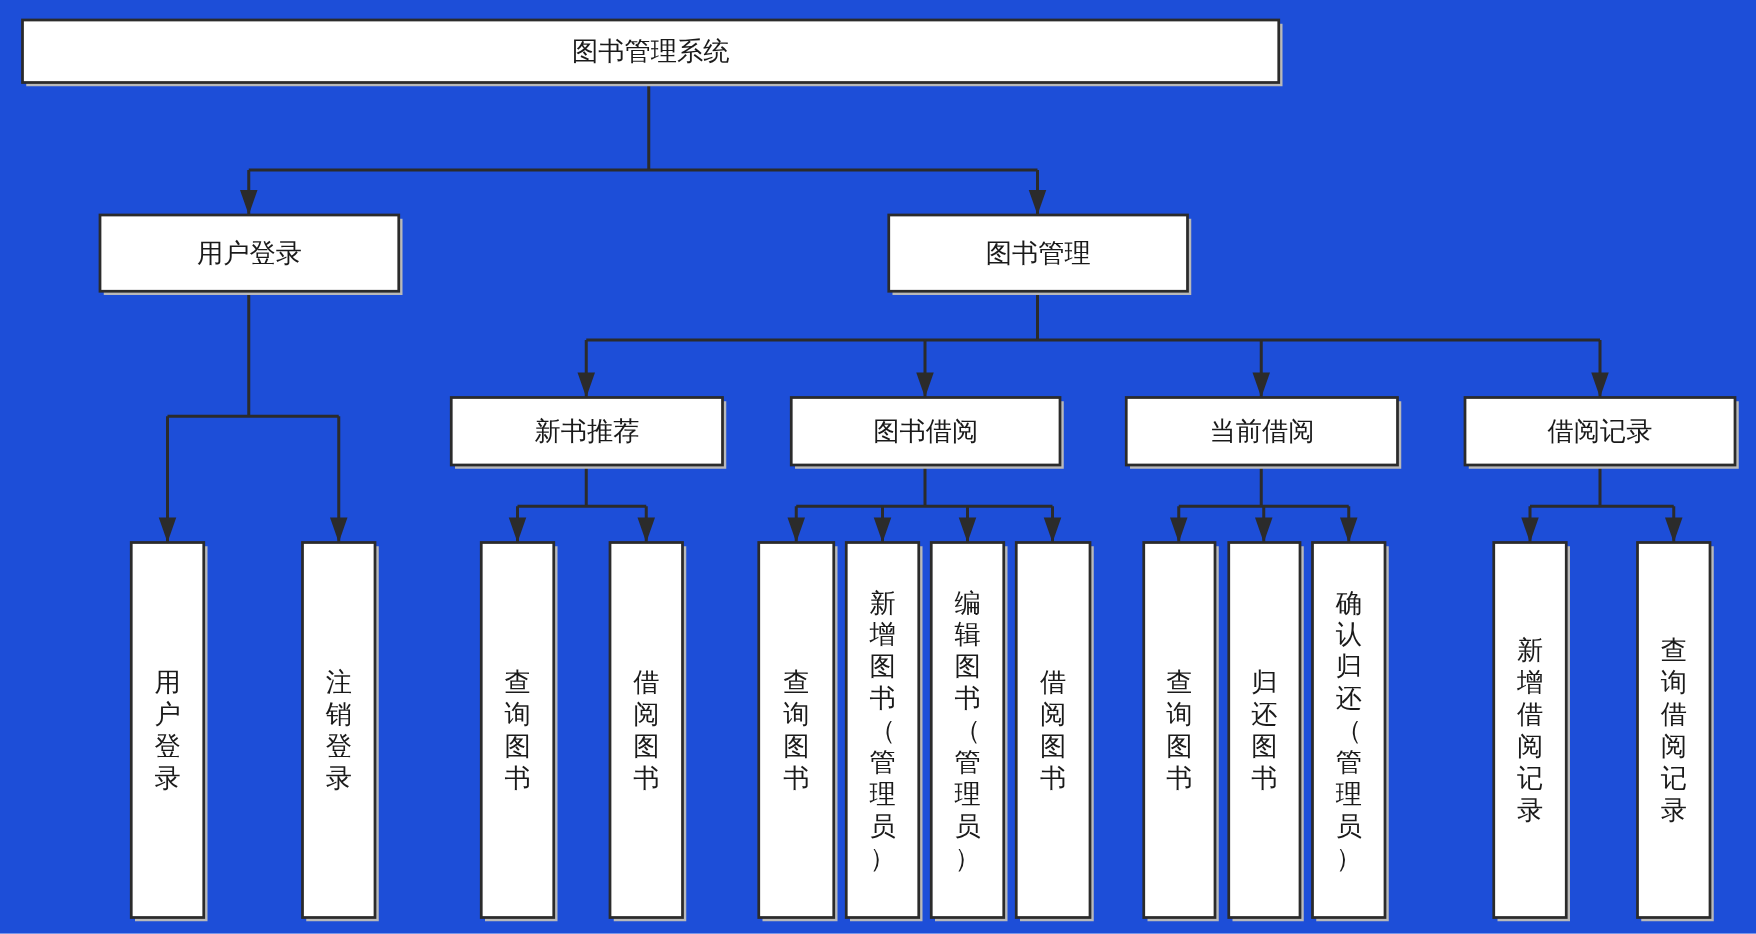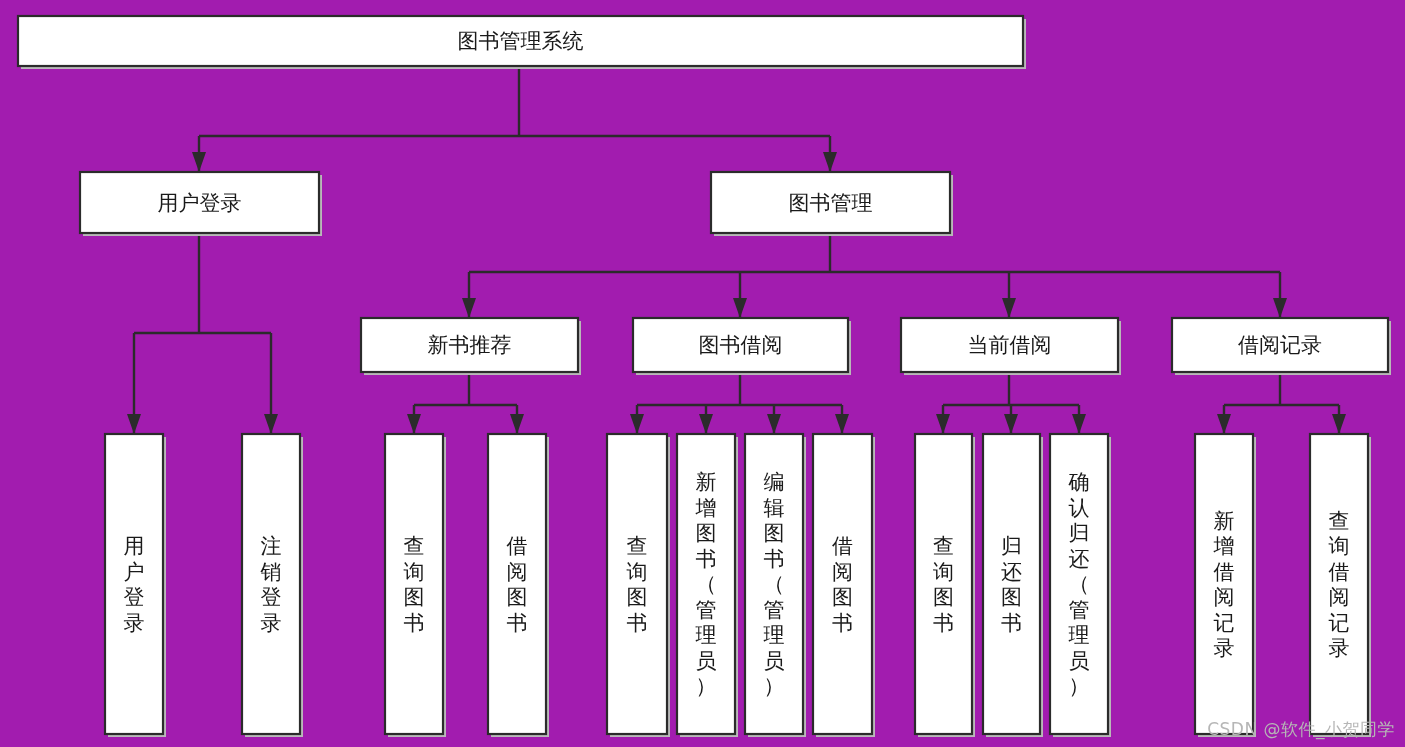--- a/index.html
+++ b/index.html
@@ -7,21 +7,21 @@
     padding: 0;
     background: #ffffff;
   }
   body {
     font-family: "DejaVu Sans", "Liberation Sans", sans-serif;
   }
   #diagram-root {
     position: relative;
     width: 1405px;
     height: 747px;
-    background: #a21caf;
+    background: #1d4ed8;
     overflow: hidden;
   }
   svg#tree-svg {
     position: absolute;
     left: 0;
     top: 0;
     width: 1405px;
     height: 747px;
   }
   .node-box {
@@ -221,14 +221,13 @@
           <rect x="1195" y="434" width="58" height="300" class="node-box"></rect>
           <text x="1224" y="527.5" class="node-label-v"><tspan x="1224" dy="0">新</tspan><tspan x="1224" dy="25.5">增</tspan><tspan x="1224" dy="25.5">借</tspan><tspan x="1224" dy="25.5">阅</tspan><tspan x="1224" dy="25.5">记</tspan><tspan x="1224" dy="25.5">录</tspan></text>
         </g>
         <g>
           <rect x="1313" y="437" width="58" height="300" class="node-shadow"></rect>
           <rect x="1310" y="434" width="58" height="300" class="node-box"></rect>
           <text x="1339" y="527.5" class="node-label-v"><tspan x="1339" dy="0">查</tspan><tspan x="1339" dy="25.5">询</tspan><tspan x="1339" dy="25.5">借</tspan><tspan x="1339" dy="25.5">阅</tspan><tspan x="1339" dy="25.5">记</tspan><tspan x="1339" dy="25.5">录</tspan></text>
         </g>
       </g>
   </svg>
-  <div class="watermark">CSDN @软件_小贺同学</div>
 </div>
 
 </body></html>

